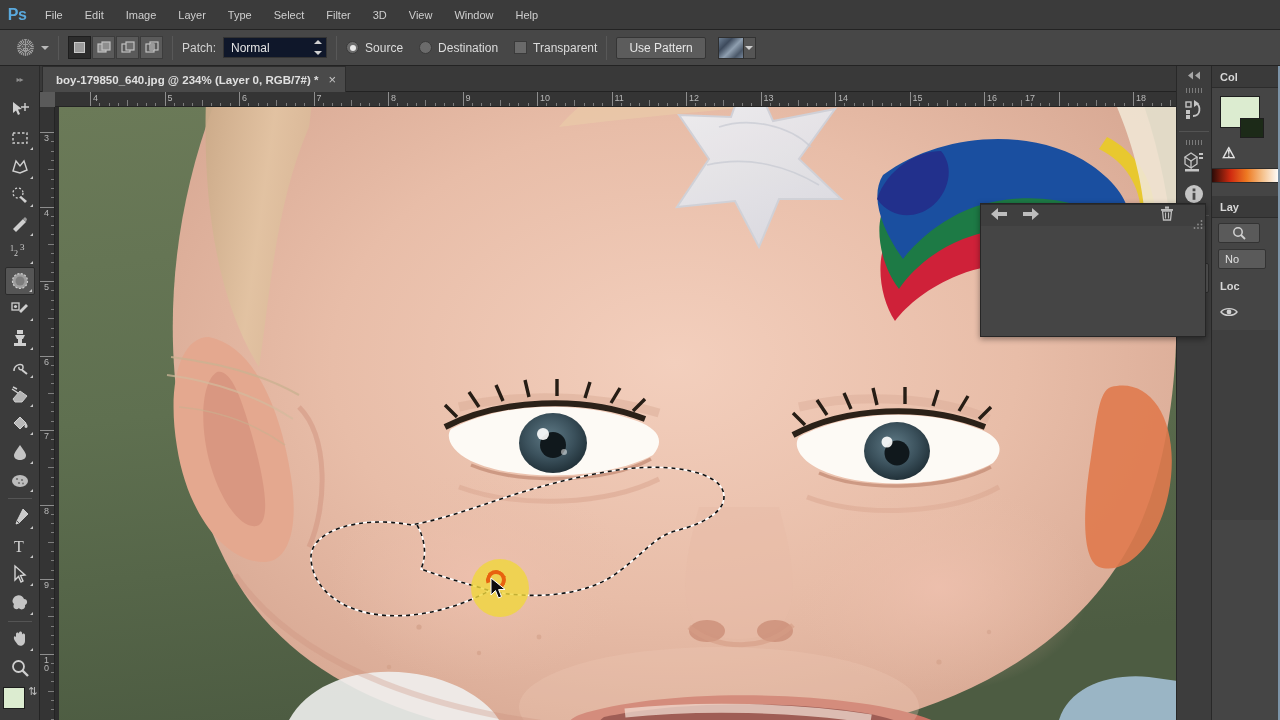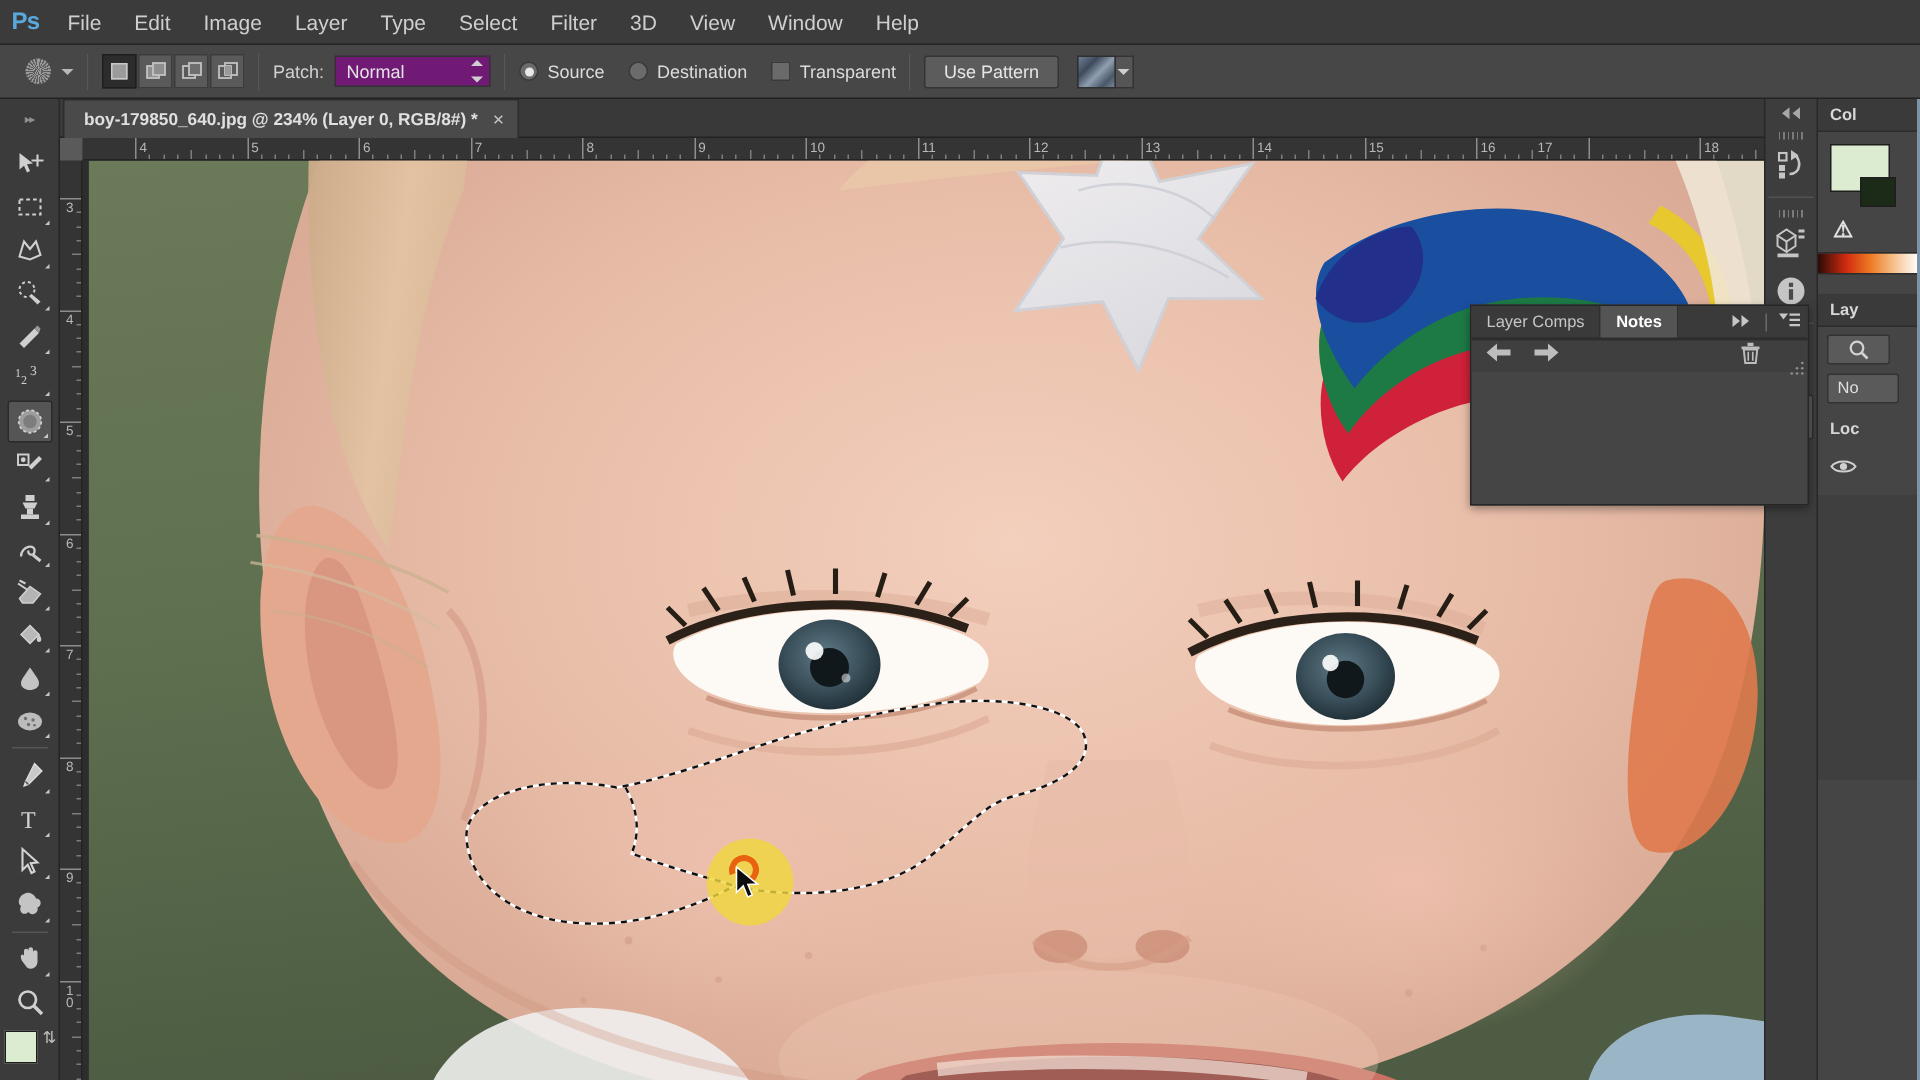--- a/index.html
+++ b/index.html
@@ -17,21 +17,21 @@
     background: #3b3b3b; border-bottom: 1px solid #232323;
     display: flex; align-items: center;
   }
   .ps-logo {
     width: 34px; height: 30px; display: flex; align-items: center; justify-content: center;
     color: #5aa9dd; font-weight: bold; font-size: 16px; letter-spacing: -0.5px;
     font-family: "Liberation Sans", sans-serif;
   }
   .menu-item {
     padding: 0 11px; height: 14px; display: flex; align-items: center;
-    color: #cfcfcf; font-size: 14px; cursor: default; white-space: nowrap;
+    color: #cfcfcf; font-size: 11px; cursor: default; white-space: nowrap;
   }
 
   
   .optionsbar {
     position: absolute; top: 30px; left: 0; width: 1280px; height: 36px;
     background: #474747; border-bottom: 1px solid #232323;
     display: flex; align-items: center; padding-left: 14px; gap: 0;
   }
   .opt-sep { width: 1px; height: 24px; background: #2f2f2f; margin: 0 9px;
              border-right: 1px solid #585858; }
@@ -51,21 +51,21 @@
   .sel-mode {
     width: 23px; height: 23px; background: #5a5a5a; border: 1px solid #3c3c3c;
     display: flex; align-items: center; justify-content: center; cursor: pointer;
   }
   .sel-mode.active { background: #2c2c2c; border-color: #1e1e1e; }
   .sq { width: 11px; height: 11px; border: 1.5px solid #c9c9c9; background: #8e8e8e; }
   .sel-mode.active .sq { background: #9b9b9b; }
 
   .opt-label { color: #d2d2d2; font-size: 12px; margin-right: 7px; }
   .opt-select {
-    width: 104px; height: 21px; background: #701a75; border: 1px solid #333;
+    width: 104px; height: 21px; background: #0f172a; border: 1px solid #333;
     color: #e4e4e4; font-size: 12px; display: flex; align-items: center;
     padding-left: 7px; position: relative; cursor: pointer;
   }
   .opt-select .spin {
     position: absolute; right: 3px; top: 2px; width: 10px; height: 15px;
     display: flex; flex-direction: column; justify-content: space-between;
     align-items: center;
   }
   .spin i { width: 0; height: 0; border-left: 4px solid transparent;
     border-right: 4px solid transparent; display: block; }
@@ -351,21 +351,21 @@
     <div class="chip-arrow">
       <div style="width:0;height:0;border-left:4px solid transparent;border-right:4px solid transparent;border-top:4px solid #cfcfcf;"></div>
     </div>
   </div>
 
   <div class="tabbar">
     <div class="collapse-handle">
       <span style="font-size:8px;letter-spacing:-1px;">▸▸</span>
     </div>
     <div class="doc-tab">
-      <span class="doc-tab-title">boy-179850_640.jpg @ 234% (Layer 0, RGB/8#) *</span>
+      <span class="doc-tab-title">boy-179850_640.jpg @ 234% (Layer 0, RGB/7#) *</span>
       <span class="doc-tab-close">×</span>
     </div>
   </div>
 
   <div class="toolbar">
     <div class="tool">
       <svg width="20" height="20" viewBox="0 0 20 20">
           <path d="M3 2 L3 13 L6 10.5 L8 15 L10 14 L8 9.5 L12 9 Z" fill="#cfcfcf"></path>
           <path d="M15 3 v8 M11 7 h8" stroke="#cfcfcf" stroke-width="1.4"></path>
         </svg>
@@ -883,40 +883,20 @@
         <path d="M1 1 L1 18 L5.5 13.5 L8.5 21 L11.5 19.6 L8.6 12.6 L15 12.4 Z" fill="#0d0d0d" stroke="#ffffff" stroke-width="1"></path>
       </svg>
     </div>
 
     <div class="scrollbar-v">
       <div class="scroll-thumb-v"></div>
     </div>
   </div>
 
   <div class="notes-panel">
-    <div class="np-tabs">
-      <div class="np-tab">Layer Comps</div>
-      <div class="np-tab active">Notes</div>
-      <div class="np-tab-actions">
-        <span>
-          <svg width="16" height="10" viewBox="0 0 16 10">
-              <path d="M1 1 L6 5 L1 9 Z M7 1 L12 5 L7 9 Z" fill="#c6c6c6"></path>
-            </svg>
-        </span>
-        <span style="display:inline-block;width:1px;height:12px;background:#6a6a6a;"></span>
-        <span>
-          <svg width="16" height="12" viewBox="0 0 16 12">
-              <path d="M1 2 L7 2 L4 6 Z" fill="#c6c6c6"></path>
-              <rect x="8" y="2" width="7" height="1.5" fill="#c6c6c6"></rect>
-              <rect x="8" y="5.5" width="7" height="1.5" fill="#c6c6c6"></rect>
-              <rect x="8" y="9" width="7" height="1.5" fill="#c6c6c6"></rect>
-            </svg>
-        </span>
-      </div>
-    </div>
     <div class="np-footer">
       <span>
         <svg width="18" height="14" viewBox="0 0 18 14">
             <path d="M8 1 L8 5 L17 5 L17 9 L8 9 L8 13 L1 7 Z" fill="#bdbdbd"></path>
           </svg>
       </span>
       <span>
         <svg width="18" height="14" viewBox="0 0 18 14">
             <path d="M10 1 L10 5 L1 5 L1 9 L10 9 L10 13 L17 7 Z" fill="#bdbdbd"></path>
           </svg>

